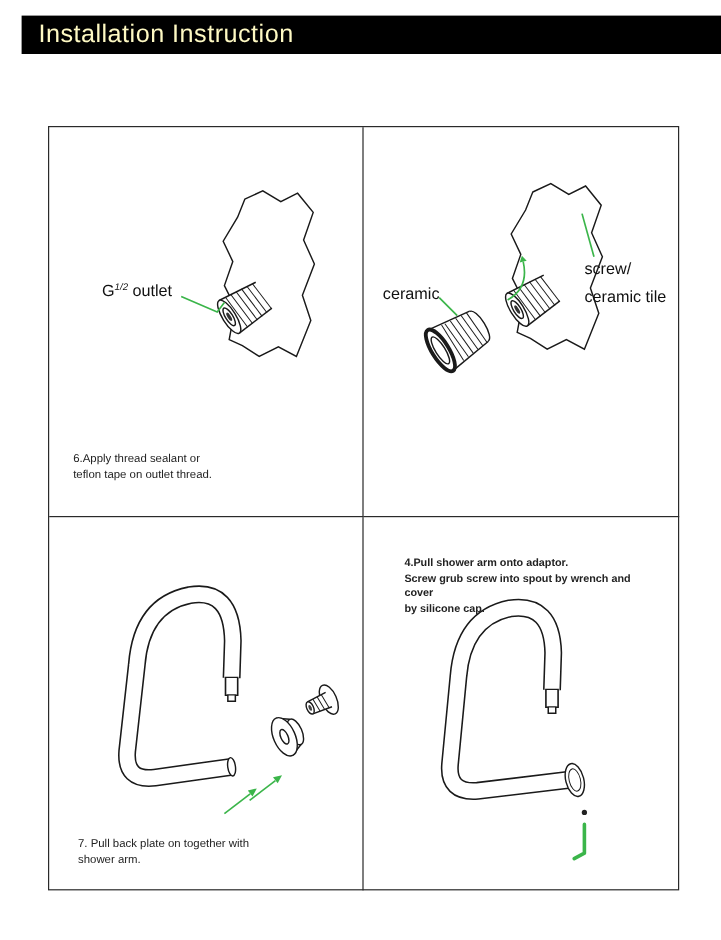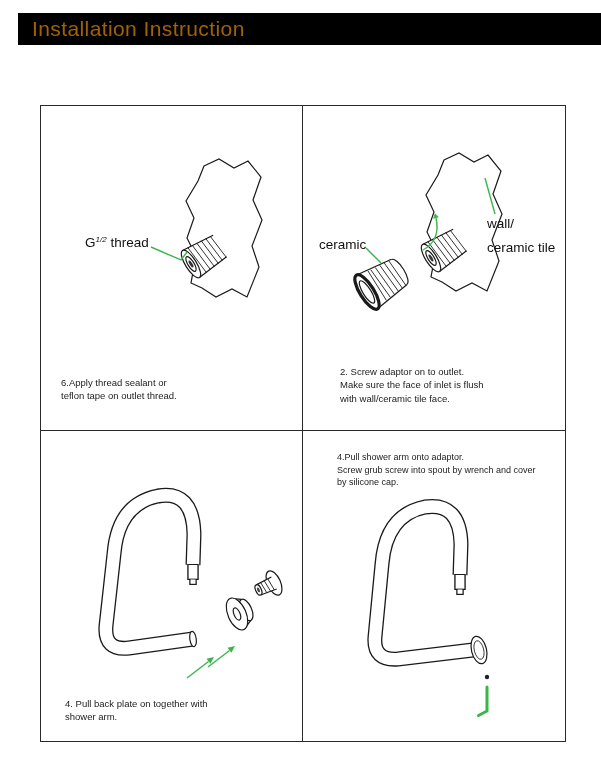--- a/index.html
+++ b/index.html
@@ -4,40 +4,40 @@
 <style>
   :root { --accent:#3bb54a; --ink:#1a1a1a; --header-bg:#000000; }
   * { margin:0; padding:0; box-sizing:border-box; }
   html,body { background:#fff; }
   body {
     width:601px; height:783px; position:relative; overflow:hidden;
     font-family:"Liberation Sans","DejaVu Sans",sans-serif; color:#111;
   }
   .title-bar {
     position:absolute; left:18px; top:13px; width:583px; height:32px;
-    background:var(--header-bg); color:#a16207; font-size:21px; line-height:32px;
+    background:var(--header-bg); color:#fef9c3; font-size:21px; line-height:32px;
     padding-left:14px; letter-spacing:.4px;
   }
   .grid {
     position:absolute; left:40px; top:105px; width:526px; height:637px;
     display:grid; grid-template-columns:262px 263px; grid-template-rows:325px 311px;
     border:1px solid #2a2a2a; background:#fff;
   }
   .cell { position:relative; }
   .cell-tl,.cell-bl { border-right:1px solid #2a2a2a; }
   .cell-tl,.cell-tr { border-bottom:1px solid #2a2a2a; }
   .cell svg { position:absolute; left:0; top:0; width:100%; height:100%; display:block; }
   .caption {
     position:absolute; font-size:9.5px; line-height:1.4; color:#222;
     white-space:pre-line; width:215px;
   }
   .cap-1 { left:20px; top:270px; }
   .cap-2 { left:37px; top:259px; }
   .cap-3 { left:24px; top:266px; }
-  .cap-4 { left:34px; top:20px; font-size:9px; }
+  .cap-4 { left:34px; top:32px; font-size:9px;font-weight:bold; }
   .part-label { position:absolute; font-size:13.5px; color:#111; white-space:pre-line; }
   .lbl-g { left:44px; top:129px; }
   .lbl-adaptor { left:16px; top:131px; }
   .lbl-wall { left:184px; top:106px; line-height:1.8; }
   sup.frac { font-size:8px; vertical-align:5px; letter-spacing:0;font-style:italic; }
   
   .ink { stroke:var(--ink); stroke-width:1.2; fill:none; }
   .thin { stroke-width:0.8; }
   .f-white { fill:#ffffff; }
   .ring { stroke:var(--ink); stroke-width:3.2; fill:#ffffff; }
@@ -73,21 +73,21 @@
             <line class="ink thin" x1="31" y1="-13.3" x2="33.5" y2="13.3"></line>
             <ellipse class="ink f-white" cx="0" cy="0" rx="5.5" ry="16"></ellipse>
             <ellipse class="ink f-white" cx="0" cy="0" rx="3" ry="8.5"></ellipse>
             <ellipse cx="0" cy="0" rx="1.4" ry="4" fill="#333"></ellipse>
           </g>
         </g>
       </defs>
       <use href="#wall-unit"></use>
       <polyline class="green-l" points="110,141 140,154 146,146"></polyline>
     </svg>
-    <div class="part-label lbl-g"><span>G</span><sup class="frac">1/2</sup><span> thread</span></div>
+    <div class="part-label lbl-g"><span>G</span><sup class="frac">1/2</sup><span> outlet</span></div>
     <p class="caption cap-1">6.Apply thread sealant or
 teflon tape on outlet thread.</p>
   </section>
 
   <section class="cell cell-tr">
     <svg>
       <use href="#wall-unit" transform="translate(-22,-6)"></use>
 
       <g transform="translate(64,186) rotate(-32)">
         <ellipse class="ink f-white" cx="38" cy="0" rx="5" ry="14.5"></ellipse>
@@ -105,25 +105,22 @@
       </g>
 
       <g>
         <path class="green-l" d="M120,144 Q138,134 133,112"></path>
         <polygon class="green-f" points="131.9,107.2 135.9,111.3 130.1,112.7"></polygon>
       </g>
       <line class="green-l" x1="63" y1="142" x2="78" y2="157"></line>
       <line class="green-l" x1="192" y1="108" x2="182" y2="72"></line>
     </svg>
     <div class="part-label lbl-adaptor">ceramic</div>
-    <div class="part-label lbl-wall">wall/
+    <div class="part-label lbl-wall">screw/
 ceramic tile</div>
-    <p class="caption cap-2">2. Screw adaptor on to outlet.
-Make sure the face of inlet is flush
-with wall/ceramic tile face.</p>
   </section>
 
   <section class="cell cell-bl">
     <svg>
       <g>
         <path class="tube-o" d="M152,208 L88,217 Q63,220 65,195 L73,123 Q77,73 117,65 Q152,59 153,103 L152,134"></path>
         <path class="tube-i" d="M152,208 L88,217 Q63,220 65,195 L73,123 Q77,73 117,65 Q152,59 153,103 L152,134"></path>
 
         <line x1="152" y1="133" x2="152" y2="149" stroke="var(--ink)" stroke-width="11.5"></line>
         <line x1="152" y1="134" x2="152" y2="147.8" stroke="#fff" stroke-width="8.8"></line>
@@ -155,21 +152,21 @@
         <ellipse cx="-17" cy="0" rx="1.2" ry="2.6" fill="#444"></ellipse>
       </g>
 
       <g>
         <line class="green-l" x1="146" y1="247" x2="167.5" y2="230.5"></line>
         <polygon class="green-f" points="173,226 169.4,232.8 165.5,227.8"></polygon>
         <line class="green-l" x1="167" y1="236" x2="188.5" y2="219.5"></line>
         <polygon class="green-f" points="194,215 190.4,221.8 186.5,216.8"></polygon>
       </g>
     </svg>
-    <p class="caption cap-3">4. Pull back plate on together with
+    <p class="caption cap-3">7. Pull back plate on together with
 shower arm.</p>
   </section>
 
   <section class="cell cell-br">
     <svg>
       <g>
         <path class="tube-o" d="M170,219 L95,228 Q70,230 72,206 L79,133 Q83,84 122,76 Q157,71 158,113 L157,144"></path>
         <path class="tube-i" d="M170,219 L95,228 Q70,230 72,206 L79,133 Q83,84 122,76 Q157,71 158,113 L157,144"></path>
 
         <line x1="157" y1="143" x2="157" y2="159" stroke="var(--ink)" stroke-width="11.5"></line>

